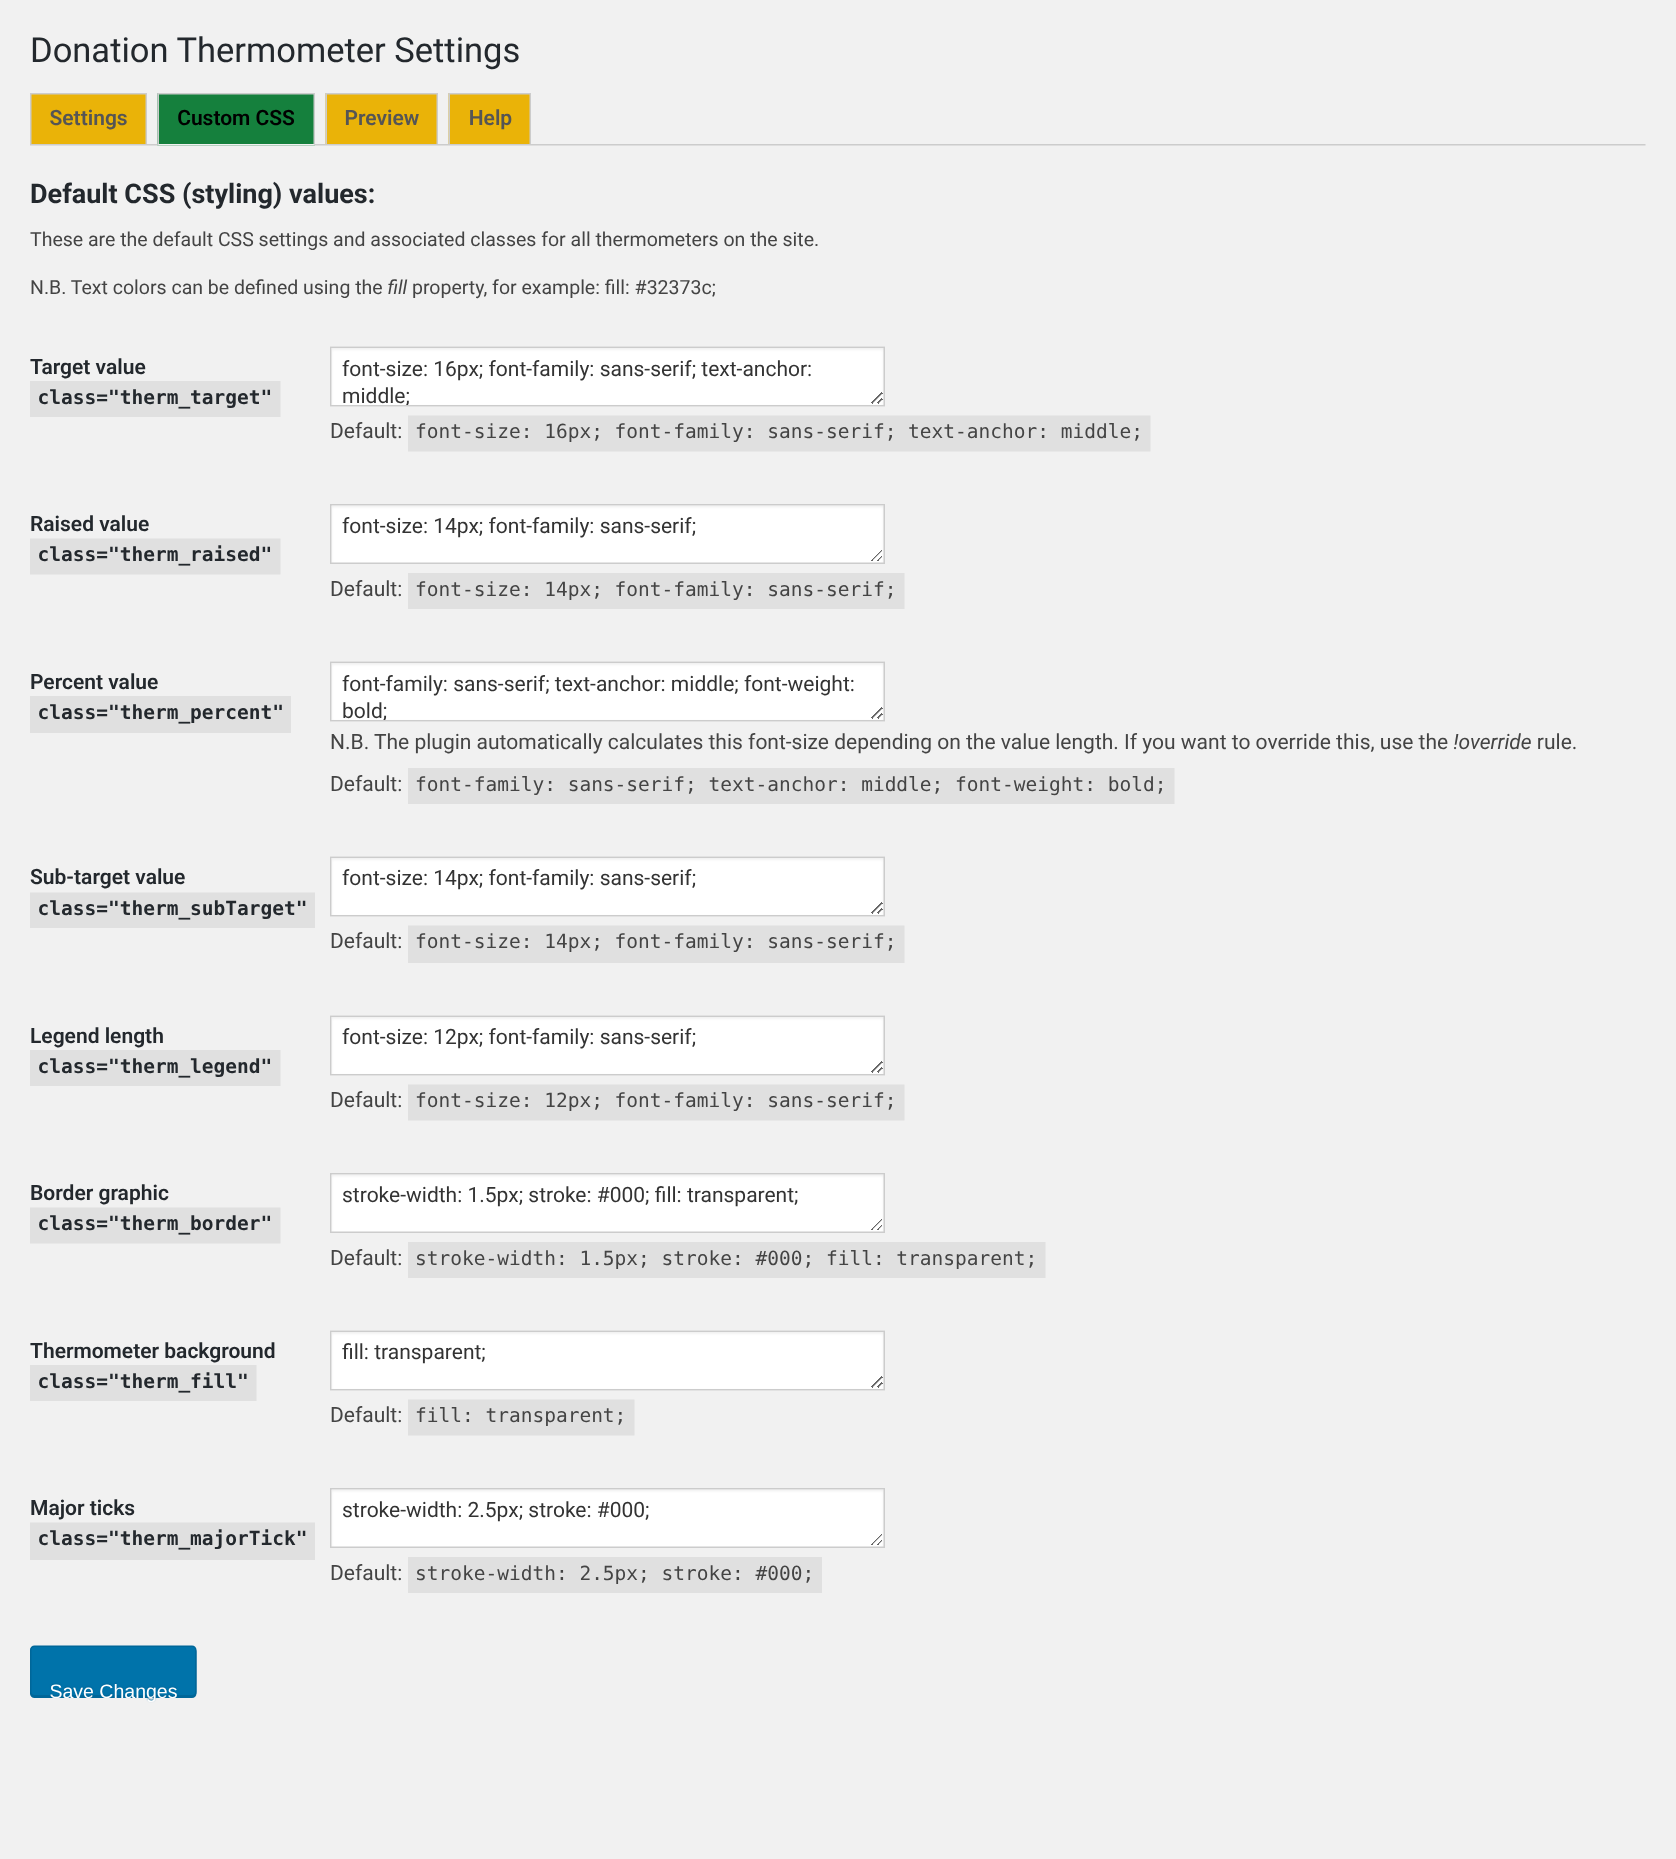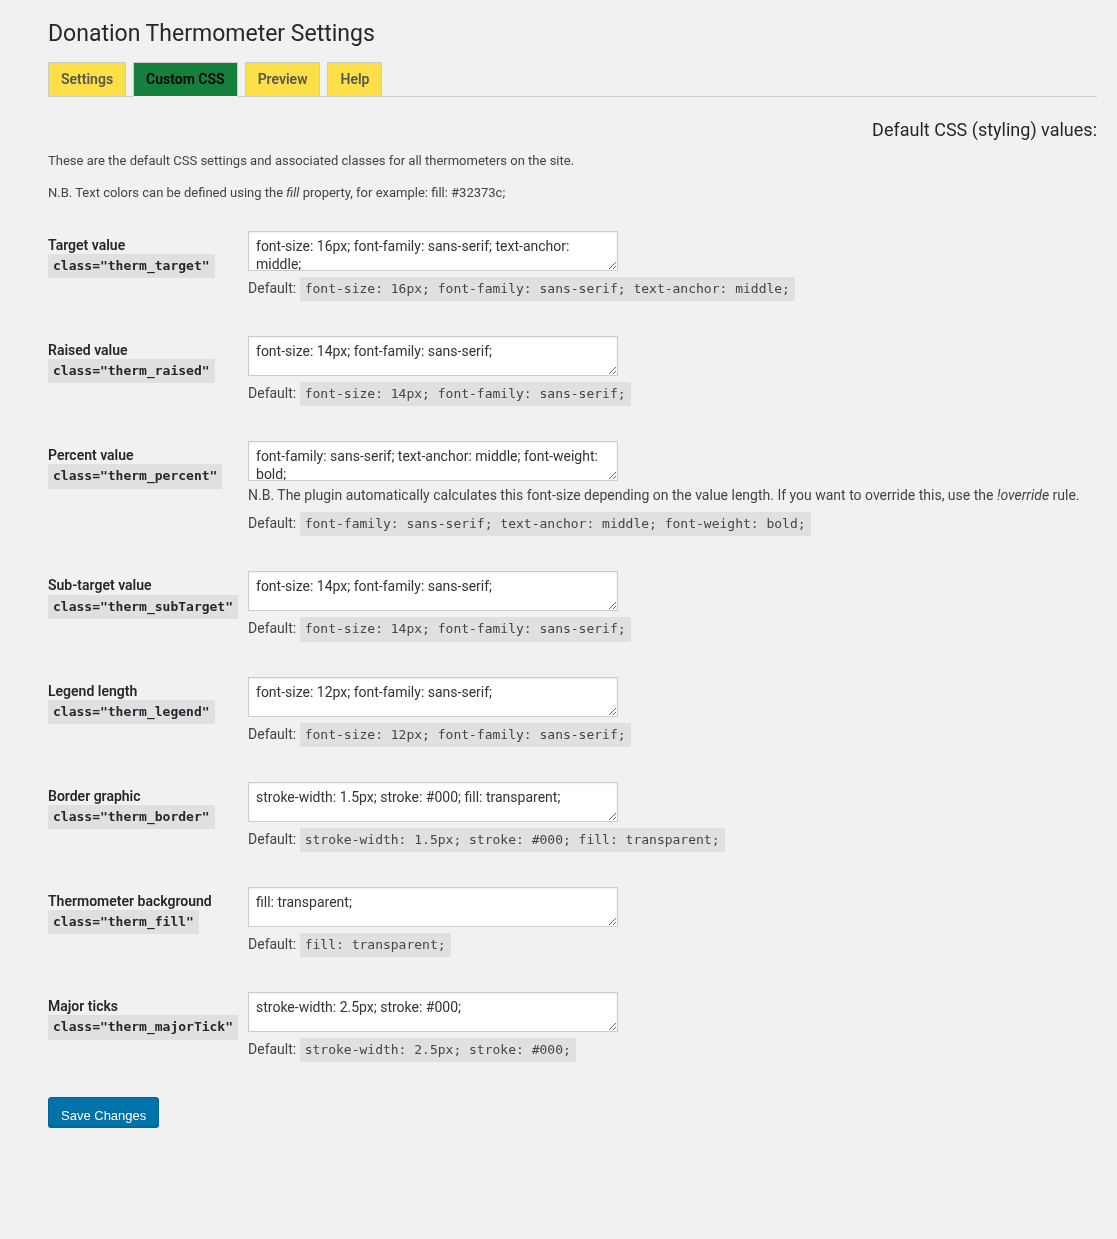--- a/index.html
+++ b/index.html
@@ -6,21 +6,20 @@
     body {
       margin: 0;
       padding: 0;
       font-family: -apple-system, BlinkMacSystemFont, "Segoe UI", Roboto, Oxygen-Sans, Ubuntu, Cantarell, "Helvetica Neue", sans-serif;
       font-size: 13px;
       color: #444;
       background: #f1f1f1;
     }
     .wrap {
       padding: 10px 20px 0 20px;
-      margin-left: 28px;
     }
     h1 {
       font-size: 23px;
       font-weight: 400;
       color: #23282d;
       margin: 0;
       padding: 9px 0 4px 0;
       line-height: 1.3;
     }
     .nav-tab-wrapper {
@@ -32,45 +31,44 @@
     }
     .nav-tab {
       display: inline-block;
       padding: 7px 12px;
       margin-left: 0.5em;
       margin-right: 0;
       font-size: 14px;
       font-weight: 600;
       line-height: 1.4;
       color: #555;
-      background: #fde047;
+      background: #eab308;
       border: 1px solid #ccc;
       border-bottom: none;
       text-decoration: none;
       cursor: pointer;
       float: left;
       margin-bottom: -1px;
     }
     .nav-tab:first-child { margin-left: 0; }
     .nav-tab-active {
       background: #15803d;
       border-bottom: 1px solid #f1f1f1;
       color: #000;
     }
     .nav-tab-wrapper::after {
       content: "";
       display: table;
       clear: both;
     }
     h2.section-title {
       font-size: 18px;
-      font-weight: 400;
+      font-weight: 700;
       color: #23282d;
       margin: 1.2em 0 0.6em;
-      text-align: right;
     }
     p.desc {
       margin: 0 0 1em;
       font-size: 13px;
       color: #444;
       line-height: 1.5;
     }
     em.fill { font-style: italic; }
     .form-table {
       width: 100%;
@@ -122,21 +120,21 @@
     .nb-row {
       margin-top: 4px;
       font-size: 14px;
       color: #444;
     }
     .nb-row em { font-style: italic; }
     .button-primary {
       background: #0073aa;
       border: 1px solid #006799;
       color: #fff;
-      padding: 4px 12px;
+      padding: 16px 12px;
       height: 30px;
       line-height: 28px;
       font-size: 13px;
       border-radius: 3px;
       cursor: pointer;
       box-shadow: 0 1px 0 #006799;
       text-shadow: 0 -1px 1px #006799;
       margin-top: 15px;
     }
     #footer {

